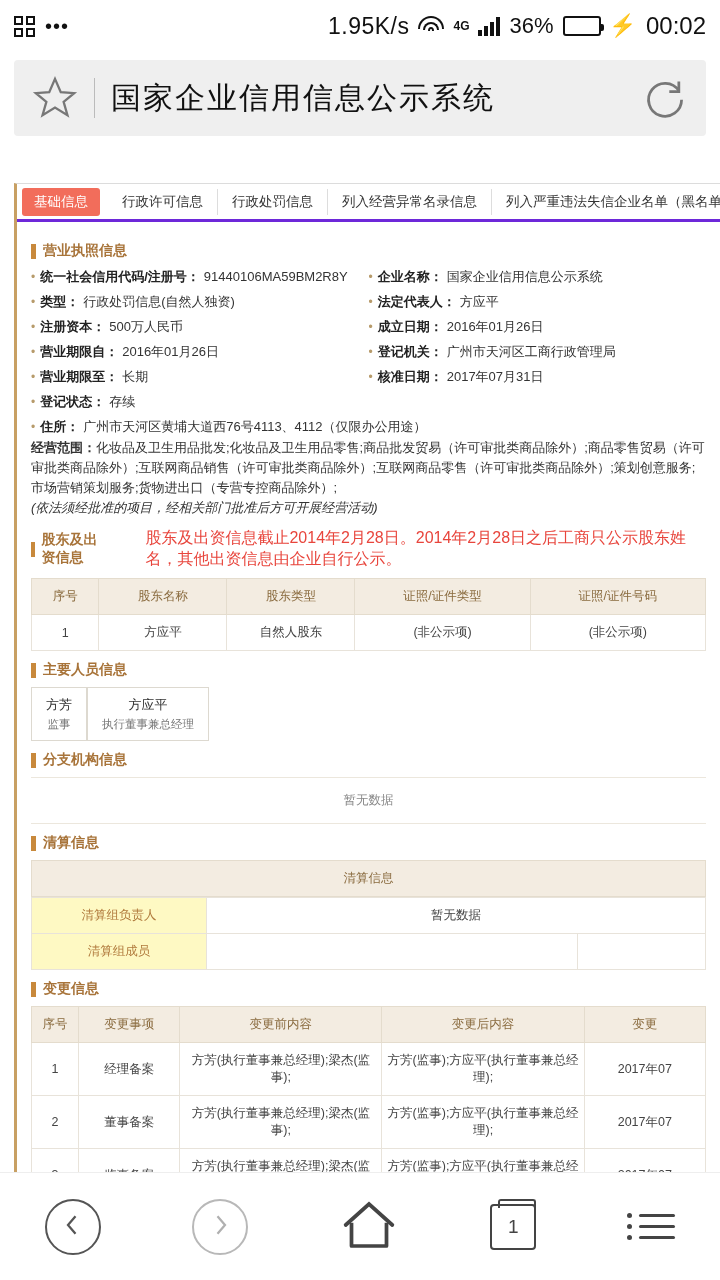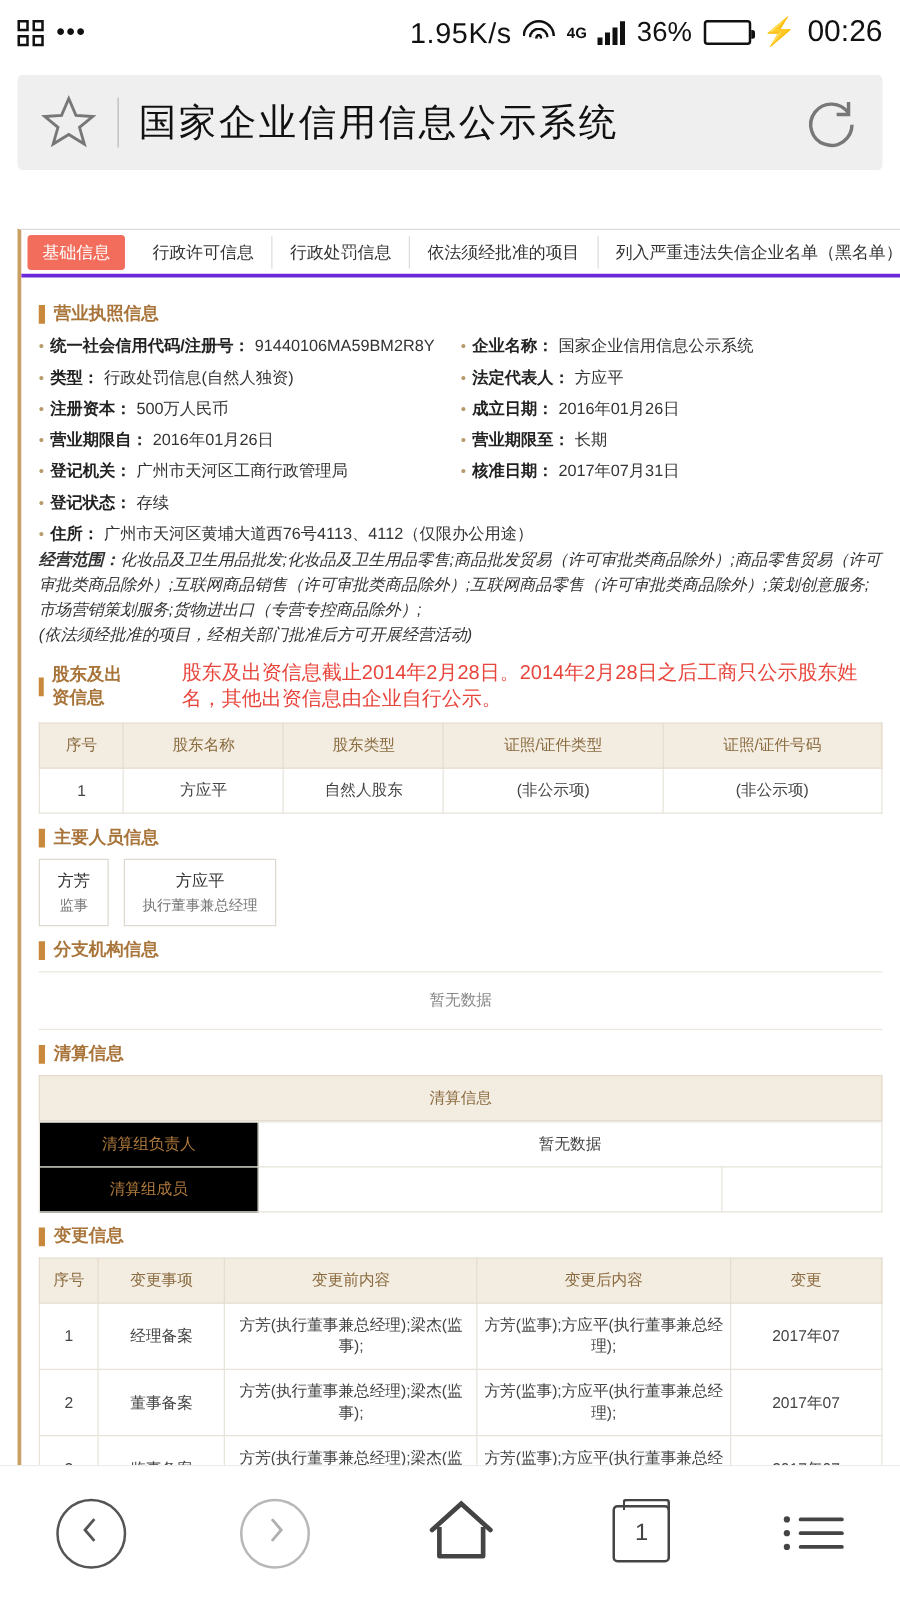--- a/index.html
+++ b/index.html
@@ -136,53 +136,53 @@
     display: grid; grid-template-columns: 1fr 1fr;
     font-size: 13px; color: #333; row-gap: 7px;
   }
   .fld { display: flex; align-items: baseline; }
   .fld:before {
     content: "•"; color: #b79b6b; margin-right: 5px; font-size: 12px;
   }
   .fld .k { font-weight: bold; color: #222; }
   .fld .v { color: #333; margin-left: 4px; }
   .full { grid-column: 1 / span 2; }
-  .scope { font-size: 13px; color: #333; line-height: 20px; margin-top: 2px; font-style: italic; }
+  .scope { font-size: 13px; color: #333; line-height: 20px; margin-top: 2px; }
   .scope .k { font-weight: bold; }
   .scope-extra { font-size: 13px; color: #333; line-height: 20px; font-style: italic; }
 
   table { border-collapse: collapse; width: 100%; font-size: 12.5px; }
   th {
     background: #f3ece1; color: #8a6b3f; font-weight: normal;
     border: 1px solid #e4dccd; padding: 9px 4px; text-align: center;
   }
   td {
     border: 1px solid #e8e3da; padding: 9px 4px; text-align: center; color: #444;
     background: #fff;
   }
 
-  .person-row { display: flex; gap: 12px; margin: 6px 0 4px 0; }
+  .person-row { display: flex; margin: 6px 0 4px 0; }
   .person {
     border: 1px solid #ddd9d0; padding: 8px 14px; text-align: center;
     font-size: 13px; color: #333; background:#fff;
   }
   .person .role { font-size: 11.5px; color: #777; margin-top: 3px; }
 
   .empty-box {
     border-top: 1px solid #ece7dd;
     border-bottom: 1px solid #ece7dd;
     text-align: center; font-size: 12.5px; color: #888;
     padding: 14px 0; background: #fff;
   }
   .liq-head {
     background: #f3ece1; color: #8a6b3f; text-align: center;
     border: 1px solid #e4dccd; padding: 9px 0; font-size: 12.5px;
   }
   .liq-lab {
-    background: #000000; color: #b07a3c; text-align: center;
+    background: #fef9c3; color: #b07a3c; text-align: center;
     width: 175px; font-size: 12.5px;
   }
 
   
   .bottombar {
     position: absolute; left: 0; bottom: 0; width: 720px; height: 108px;
     background: #fff; display: flex; align-items: center;
     justify-content: space-around;
     border-top: 1px solid #eee;
   }
@@ -229,21 +229,21 @@
     <span class="net-type">4G</span>
     <span class="bars">
         <i></i>
         <i></i>
         <i></i>
         <i></i>
       </span>
     <span class="batt-pct">36%</span>
     <span class="batt"><span class="fill"></span></span>
     <span class="bolt">⚡</span>
-    <span class="clock">00:26</span>
+    <span class="clock">00:02</span>
   </div>
 </div>
 
 <div class="appbar">
   <span class="star">
     <svg viewBox="0 0 24 24" width="46" height="46">
         <polygon points="12,2 15,9 22,9.5 16.5,14 18.5,21 12,17 5.5,21 7.5,14 2,9.5 9,9" fill="none" stroke="#777" stroke-width="1.2"></polygon>
       </svg>
   </span>
   <span class="divider-v"></span>
@@ -255,21 +255,21 @@
       </svg>
   </span>
 </div>
 
 <div class="page">
 
   <div class="tabs">
     <span class="tab active">基础信息</span>
     <span class="tab">行政许可信息</span>
     <span class="tab">行政处罚信息</span>
-    <span class="tab">依法须经批准的项目</span>
+    <span class="tab">列入经营异常名录信息</span>
     <span class="tab">列入严重违法失信企业名单（黑名单）信息</span>
   </div>
 
   <div class="content">
 
     <div class="sec-title">营业执照信息</div>
     <div class="lic-grid">
       <div class="fld">
           <span class="k">统一社会信用代码/注册号：</span>
           <span class="v">91440106MA59BM2R8Y</span>
@@ -295,27 +295,27 @@
       <div class="fld">
           <span class="k">成立日期：</span>
           <span class="v">2016年01月26日</span>
         </div>
 
       <div class="fld">
           <span class="k">营业期限自：</span>
           <span class="v">2016年01月26日</span>
         </div>
       <div class="fld">
+          <span class="k">登记机关：</span>
+          <span class="v">广州市天河区工商行政管理局</span>
+        </div>
+
+      <div class="fld">
           <span class="k">营业期限至：</span>
           <span class="v">长期</span>
-        </div>
-
-      <div class="fld">
-          <span class="k">登记机关：</span>
-          <span class="v">广州市天河区工商行政管理局</span>
         </div>
       <div class="fld">
           <span class="k">核准日期：</span>
           <span class="v">2017年07月31日</span>
         </div>
 
       <div class="fld">
           <span class="k">登记状态：</span>
           <span class="v">存续</span>
         </div>

